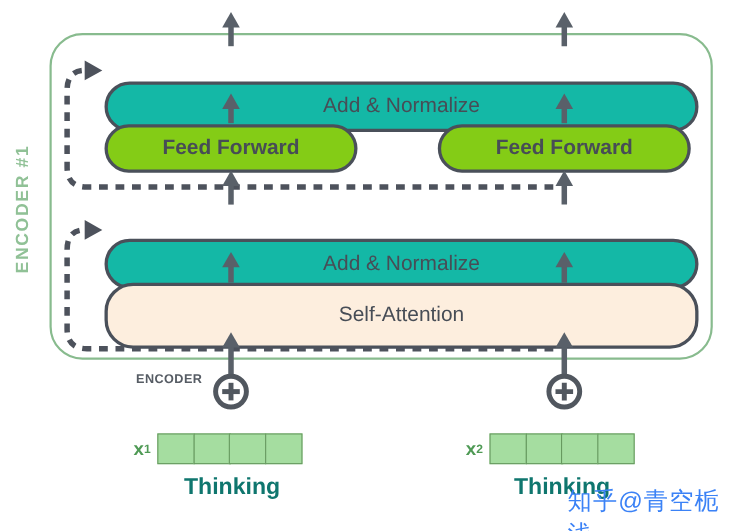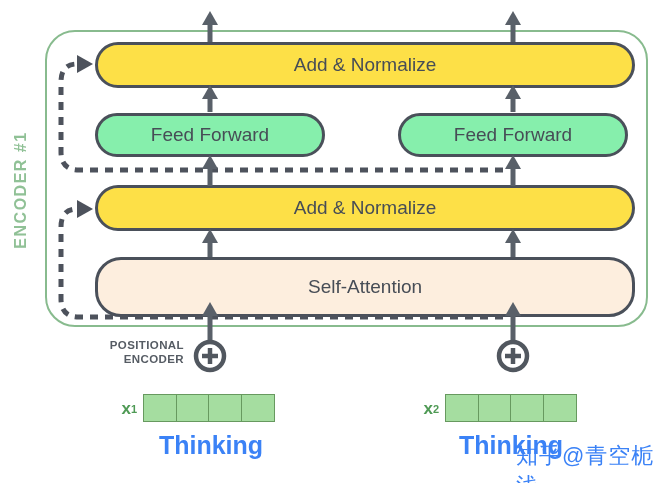--- a/index.html
+++ b/index.html
@@ -13,22 +13,22 @@
   }
   .encoder-label{
     position:absolute;left:21px;top:190px;transform:translate(-50%,-50%) rotate(-90deg);
     color:#90c196;font-weight:bold;font-size:16px;letter-spacing:1.5px;white-space:nowrap;z-index:2;
   }
   .box{
     position:absolute;box-sizing:border-box;border:3.5px solid #4a505a;border-radius:26px;
     display:flex;align-items:center;justify-content:center;
     color:#474d56;font-size:19px;font-weight:500;z-index:2;
   }
-  .addnorm{background:#fde047;}
-  .ff{background:#86efac;}
+  .addnorm{background:#14b8a6;margin-top:32px;}
+  .ff{background:#84cc16;font-weight:bold;}
   .selfattn{background:#fdeede;}
   .box-addnorm-top{left:95px;top:42px;width:540px;height:46px;}
   .box-ff-left{left:95px;top:113px;width:230px;height:44px;}
   .box-ff-right{left:398px;top:113px;width:230px;height:44px;}
   .box-addnorm-bottom{left:95px;top:185px;width:540px;height:46px;}
   .box-selfattn{left:95px;top:257px;width:540px;height:60px;}
   .overlay-svg{position:absolute;left:0;top:0;width:666px;height:483px;z-index:3;pointer-events:none;}
   .posenc{
     position:absolute;left:92px;top:338px;width:92px;text-align:right;
     color:#565c64;font-size:11.5px;line-height:14px;font-weight:bold;letter-spacing:0.4px;z-index:2;
@@ -42,21 +42,21 @@
   .vec-cell:first-child{margin-left:0;}
   .xlabel{
     position:absolute;top:394px;width:36px;height:29px;display:flex;align-items:center;justify-content:flex-end;
     color:#4f9a55;font-weight:bold;font-size:17px;z-index:2;
   }
   .xlabel-1{left:101px;}
   .xlabel-2{left:403px;}
   .xlabel sub{font-size:11px;}
   .word{
     position:absolute;top:431px;width:180px;text-align:center;
-    color:#3b82f6;font-weight:bold;font-size:25px;z-index:4;
+    color:#0f766e;font-weight:bold;font-size:21px;z-index:4;
   }
   .word-thinking{left:121px;}
   .word-machines{left:421px;}
   .watermark{
     position:absolute;left:516px;top:441px;color:#3b82f6;font-size:22px;letter-spacing:1px;z-index:6;
   }
 </style>
 </head>
 <body>
 
@@ -75,21 +75,20 @@
     <span>Feed Forward</span>
   </div>
   <div class="box addnorm box-addnorm-bottom">
     <span>Add &amp; Normalize</span>
   </div>
   <div class="box selfattn box-selfattn">
     <span>Self-Attention</span>
   </div>
 
   <div class="posenc">
-    <div>POSITIONAL</div>
     <div>ENCODER</div>
   </div>
 
   <svg class="overlay-svg" viewBox="0 0 666 483">
 
     <g>
       <path d="M 503 170 H 79 Q 61 170 61 152 V 82 Q 61 64 77 64" fill="none" stroke="#4d525c" stroke-width="5" stroke-dasharray="8 7"></path>
       <polygon points="93,64 77,55 77,73" fill="#4d525c"></polygon>
     </g>
     <g>

